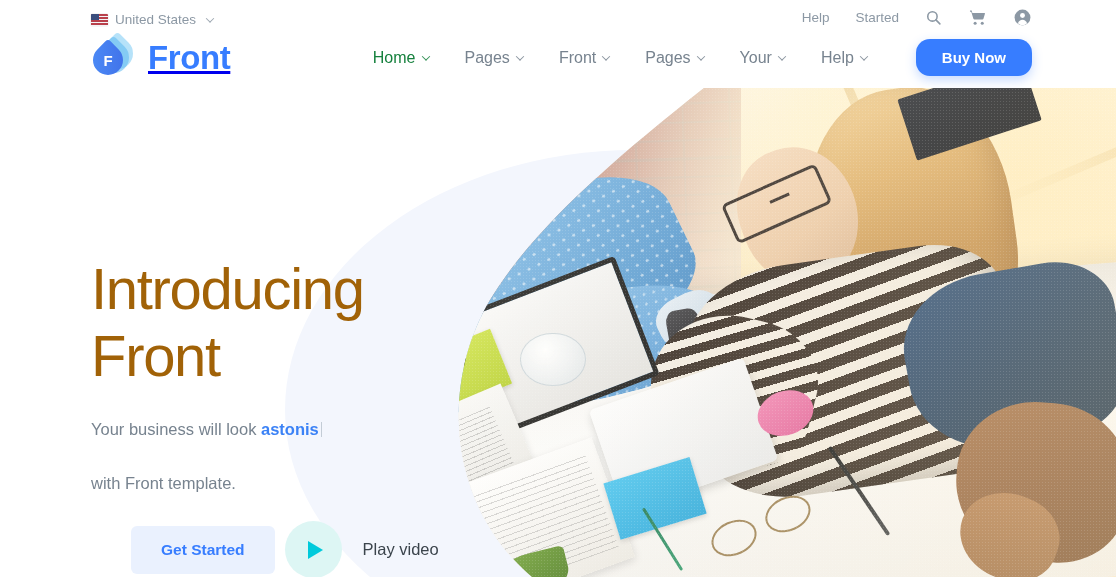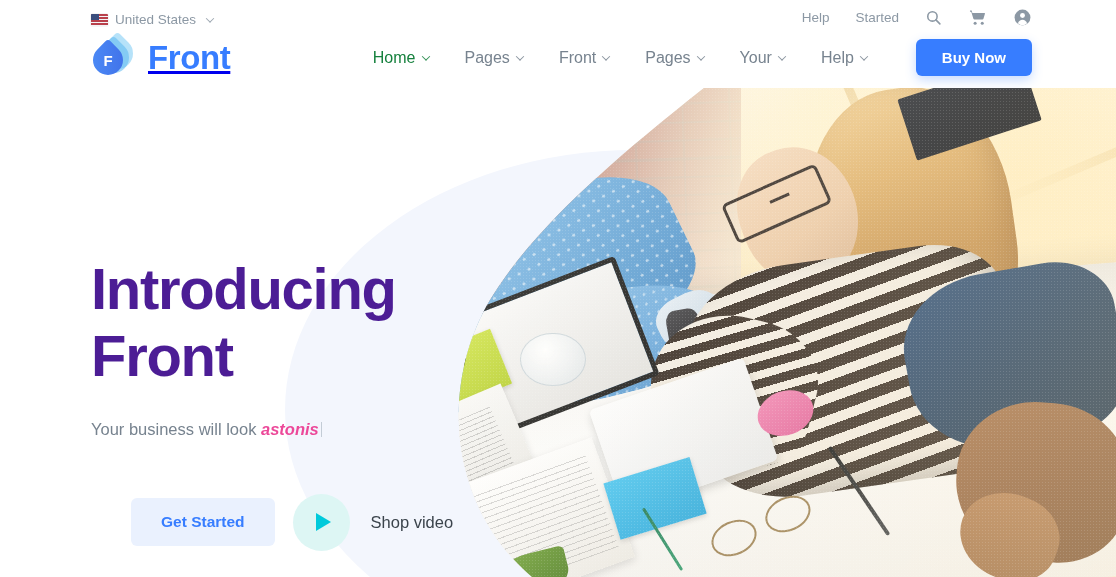--- a/index.html
+++ b/index.html
@@ -390,46 +390,46 @@
     font-size:16px; color:#77838f; cursor:pointer;
     text-decoration:none;
   }
   .nav-item.active{ color:#15803d; }
   .nav-item .chev{ width:6px; height:6px; margin-left:7px; border-width:1.5px; }
 
   .buy-btn{
     margin-left:31px; margin-right:84px;
     background:#377dff; color:#fff;
     font-size:15px; font-weight:600;
-    padding:10px 26px; border:none; border-radius:6px;
+    padding:10px 26px; border:none; border-radius:14px;
     cursor:pointer;
     box-shadow:0 4px 11px rgba(55,125,255,.28);
     white-space:nowrap;
   }
 
   
   .hero-copy{
     position:absolute; left:91px; top:255px; z-index:5; width:470px;
   }
   .hero-title{
-    font-size:58px; line-height:1.16; font-weight:700;
-    color:#4c1d95; letter-spacing:-1.3px;
+    font-size:58px; line-height:1.16; font-weight:400;
+    color:#a16207; letter-spacing:-1.3px;
     white-space:pre-line;
   }
   .hero-sub{
     margin-top:26px;
     font-size:16.5px; line-height:1.65; color:#77838f;
   }
-  .hero-sub .typed{ color:#ec4899; font-weight:700;font-style:italic; }
+  .hero-sub .typed{ color:#3b82f6; font-weight:700; }
   .hero-sub .cursor{
     display:inline-block; width:1px; height:15px;
     background:#c3ccd6; vertical-align:-2px; margin-left:2px;
   }
   .hero-actions{
-    margin-top:24px; display:flex; align-items:center; gap:18px;padding-left:40px;
+    margin-top:24px; display:flex; align-items:center; gap:10px;padding-left:40px;
   }
   .btn-soft{
     background:#eaf1fe; color:#377dff;
     font-size:15.5px; font-weight:600;
     padding:15px 30px; border:none; border-radius:6px; cursor:pointer;
   }
   .play-wrap{ display:flex; align-items:center; gap:21px; cursor:pointer; }
   .play-circle{
     width:57px; height:57px; border-radius:50%;
     background:#ddf6f4;
@@ -584,25 +584,26 @@
 
     <button class="buy-btn">Buy Now</button>
   </div>
 
   <div class="hero-copy">
     <h1 class="hero-title">Introducing
 Front</h1>
     <p class="hero-sub">
       <span>Your business will look </span><span class="typed">astonis</span><span class="cursor"></span><br>
       <br>
+      <span>with Front template.</span>
     </p>
     <div class="hero-actions">
       <button class="btn-soft">Get Started</button>
       <div class="play-wrap">
         <span class="play-circle">
           <span class="play-tri"></span>
         </span>
-        <span class="play-label">Shop video</span>
+        <span class="play-label">Play video</span>
       </div>
     </div>
   </div>
 
 </div>
 
 </body></html>

